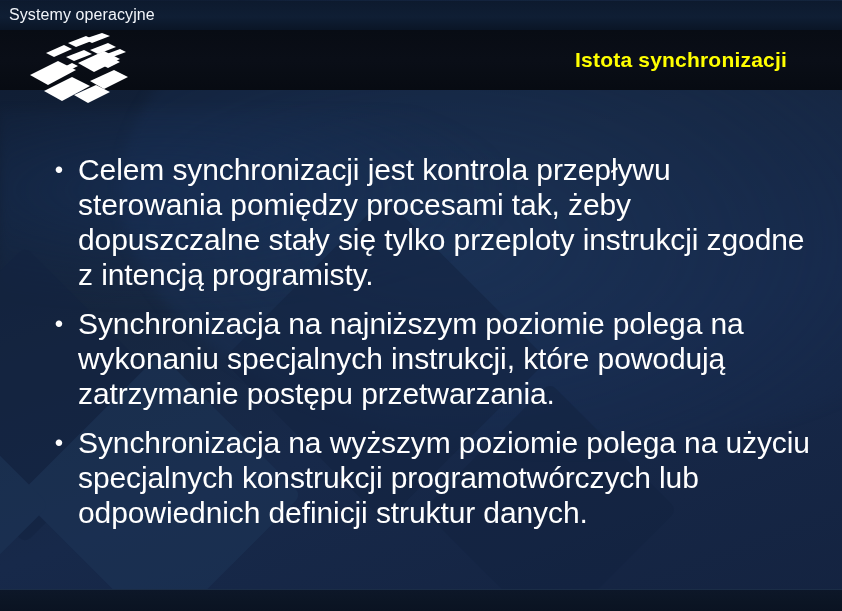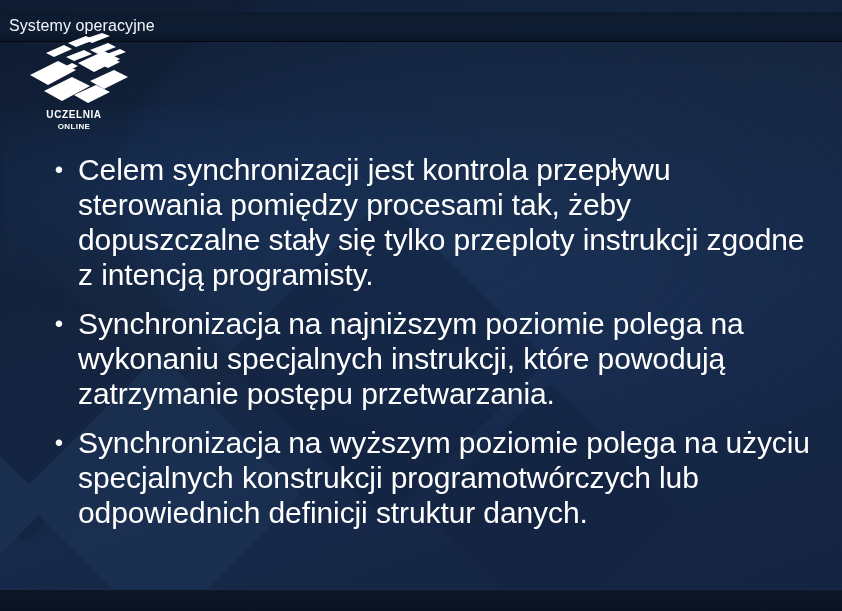--- a/index.html
+++ b/index.html
@@ -96,21 +96,21 @@
     position: absolute;
     left: 0; right: 0; top: 0;
     height: 1px;
     background: rgba(70,110,160,0.25);
   }
 
   
   .topbar {
     position: absolute;
     left: 0;
-    top: 12px;
+    top: 1px;
     width: 842px;
     height: 30px;
     background: linear-gradient(180deg, #0d1a2e 0%, #0f1e34 55%, #0a1526 100%);
     border-bottom: 1px solid #05080f;
     box-sizing: border-box;
   }
   .topbar-title {
     position: absolute;
     left: 9px;
     top: 4px;
@@ -224,20 +224,23 @@
     <div class="dm light" style="left:-120px; top:110px; width:190px; height:190px;"></div>
     <div class="dm dark" style="left:520px;  top:120px; width:180px; height:180px;"></div>
   </div>
 
   <div class="bg-bottom-strip"></div>
 
   <div class="topbar">
     <div class="topbar-title">Systemy operacyjne</div>
   </div>
 
+  <div class="title-band">
+    <div class="slide-title">Istota synchronizacji</div>
+  </div>
 
   <div class="logo">
     <div class="logo-mark">
       <svg viewBox="0 0 116 78" width="116" height="78" aria-hidden="true">
         <g fill="#ffffff">
 
           <polygon points="30,20 48,12 56,16 38,24"></polygon>
           <polygon points="52,10 70,3  78,7  60,14"></polygon>
           <polygon points="74,17 92,10 100,14 82,21"></polygon>
           <polygon points="50,24 68,17 76,21 58,28"></polygon>
@@ -249,24 +252,20 @@
 
           <polygon points="28,58 56,44 74,53 46,68"></polygon>
           <polygon points="74,48 98,37 112,44 88,56"></polygon>
           <polygon points="58,62 80,52 94,59 72,70"></polygon>
 
           <polygon points="44,36 56,30 62,33 50,39"></polygon>
           <polygon points="86,32 98,26 104,29 92,35"></polygon>
         </g>
       </svg>
     </div>
-    <div class="logo-text">
-      <span>UCZELNIA</span>
-      <span class="sub">ONLINE</span>
-    </div>
   </div>
 
   <div class="content">
 
     <div class="bullet">
       <div class="bullet-marker">•</div>
       <div class="bullet-text">Celem synchronizacji jest kontrola przepływu sterowania pomiędzy procesami tak, żeby dopuszczalne stały się tylko przeploty instrukcji zgodne z intencją programisty.</div>
     </div>
 
     <div class="bullet">

